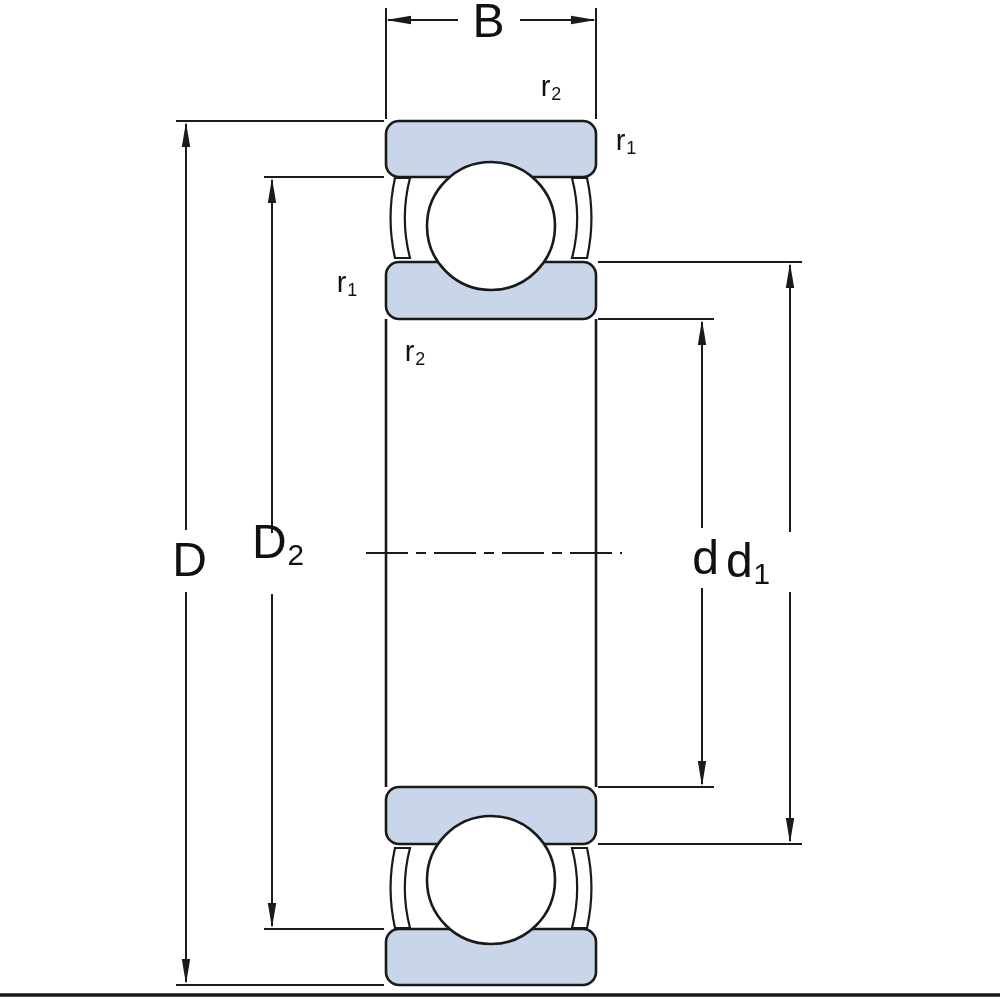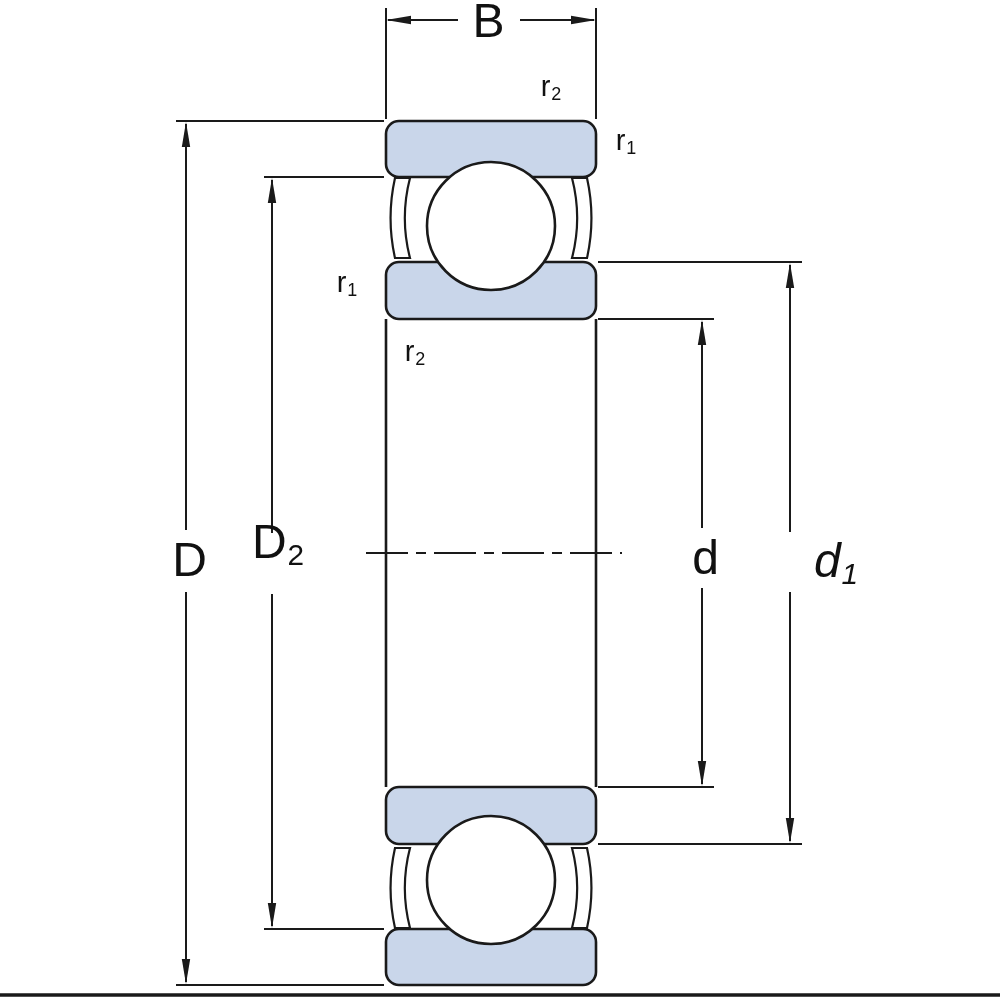--- a/index.html
+++ b/index.html
@@ -139,17 +139,17 @@
   </div>
 
   <div class="dim-label lbl-lg" style="left:278px;top:542px;">
     <span>D</span><span class="sub">2</span>
   </div>
 
   <div class="dim-label lbl-lg" style="left:706px;top:558px;">
     <span>d</span><span class="sub"></span>
   </div>
 
-  <div class="dim-label lbl-lg" style="left:836px;top:561px;font-style:italic;">
+  <div class="dim-label lbl-lg" style="left:748px;top:561px;">
     <span>d</span><span class="sub">1</span>
   </div>
 
 </div>
 
 </body></html>

